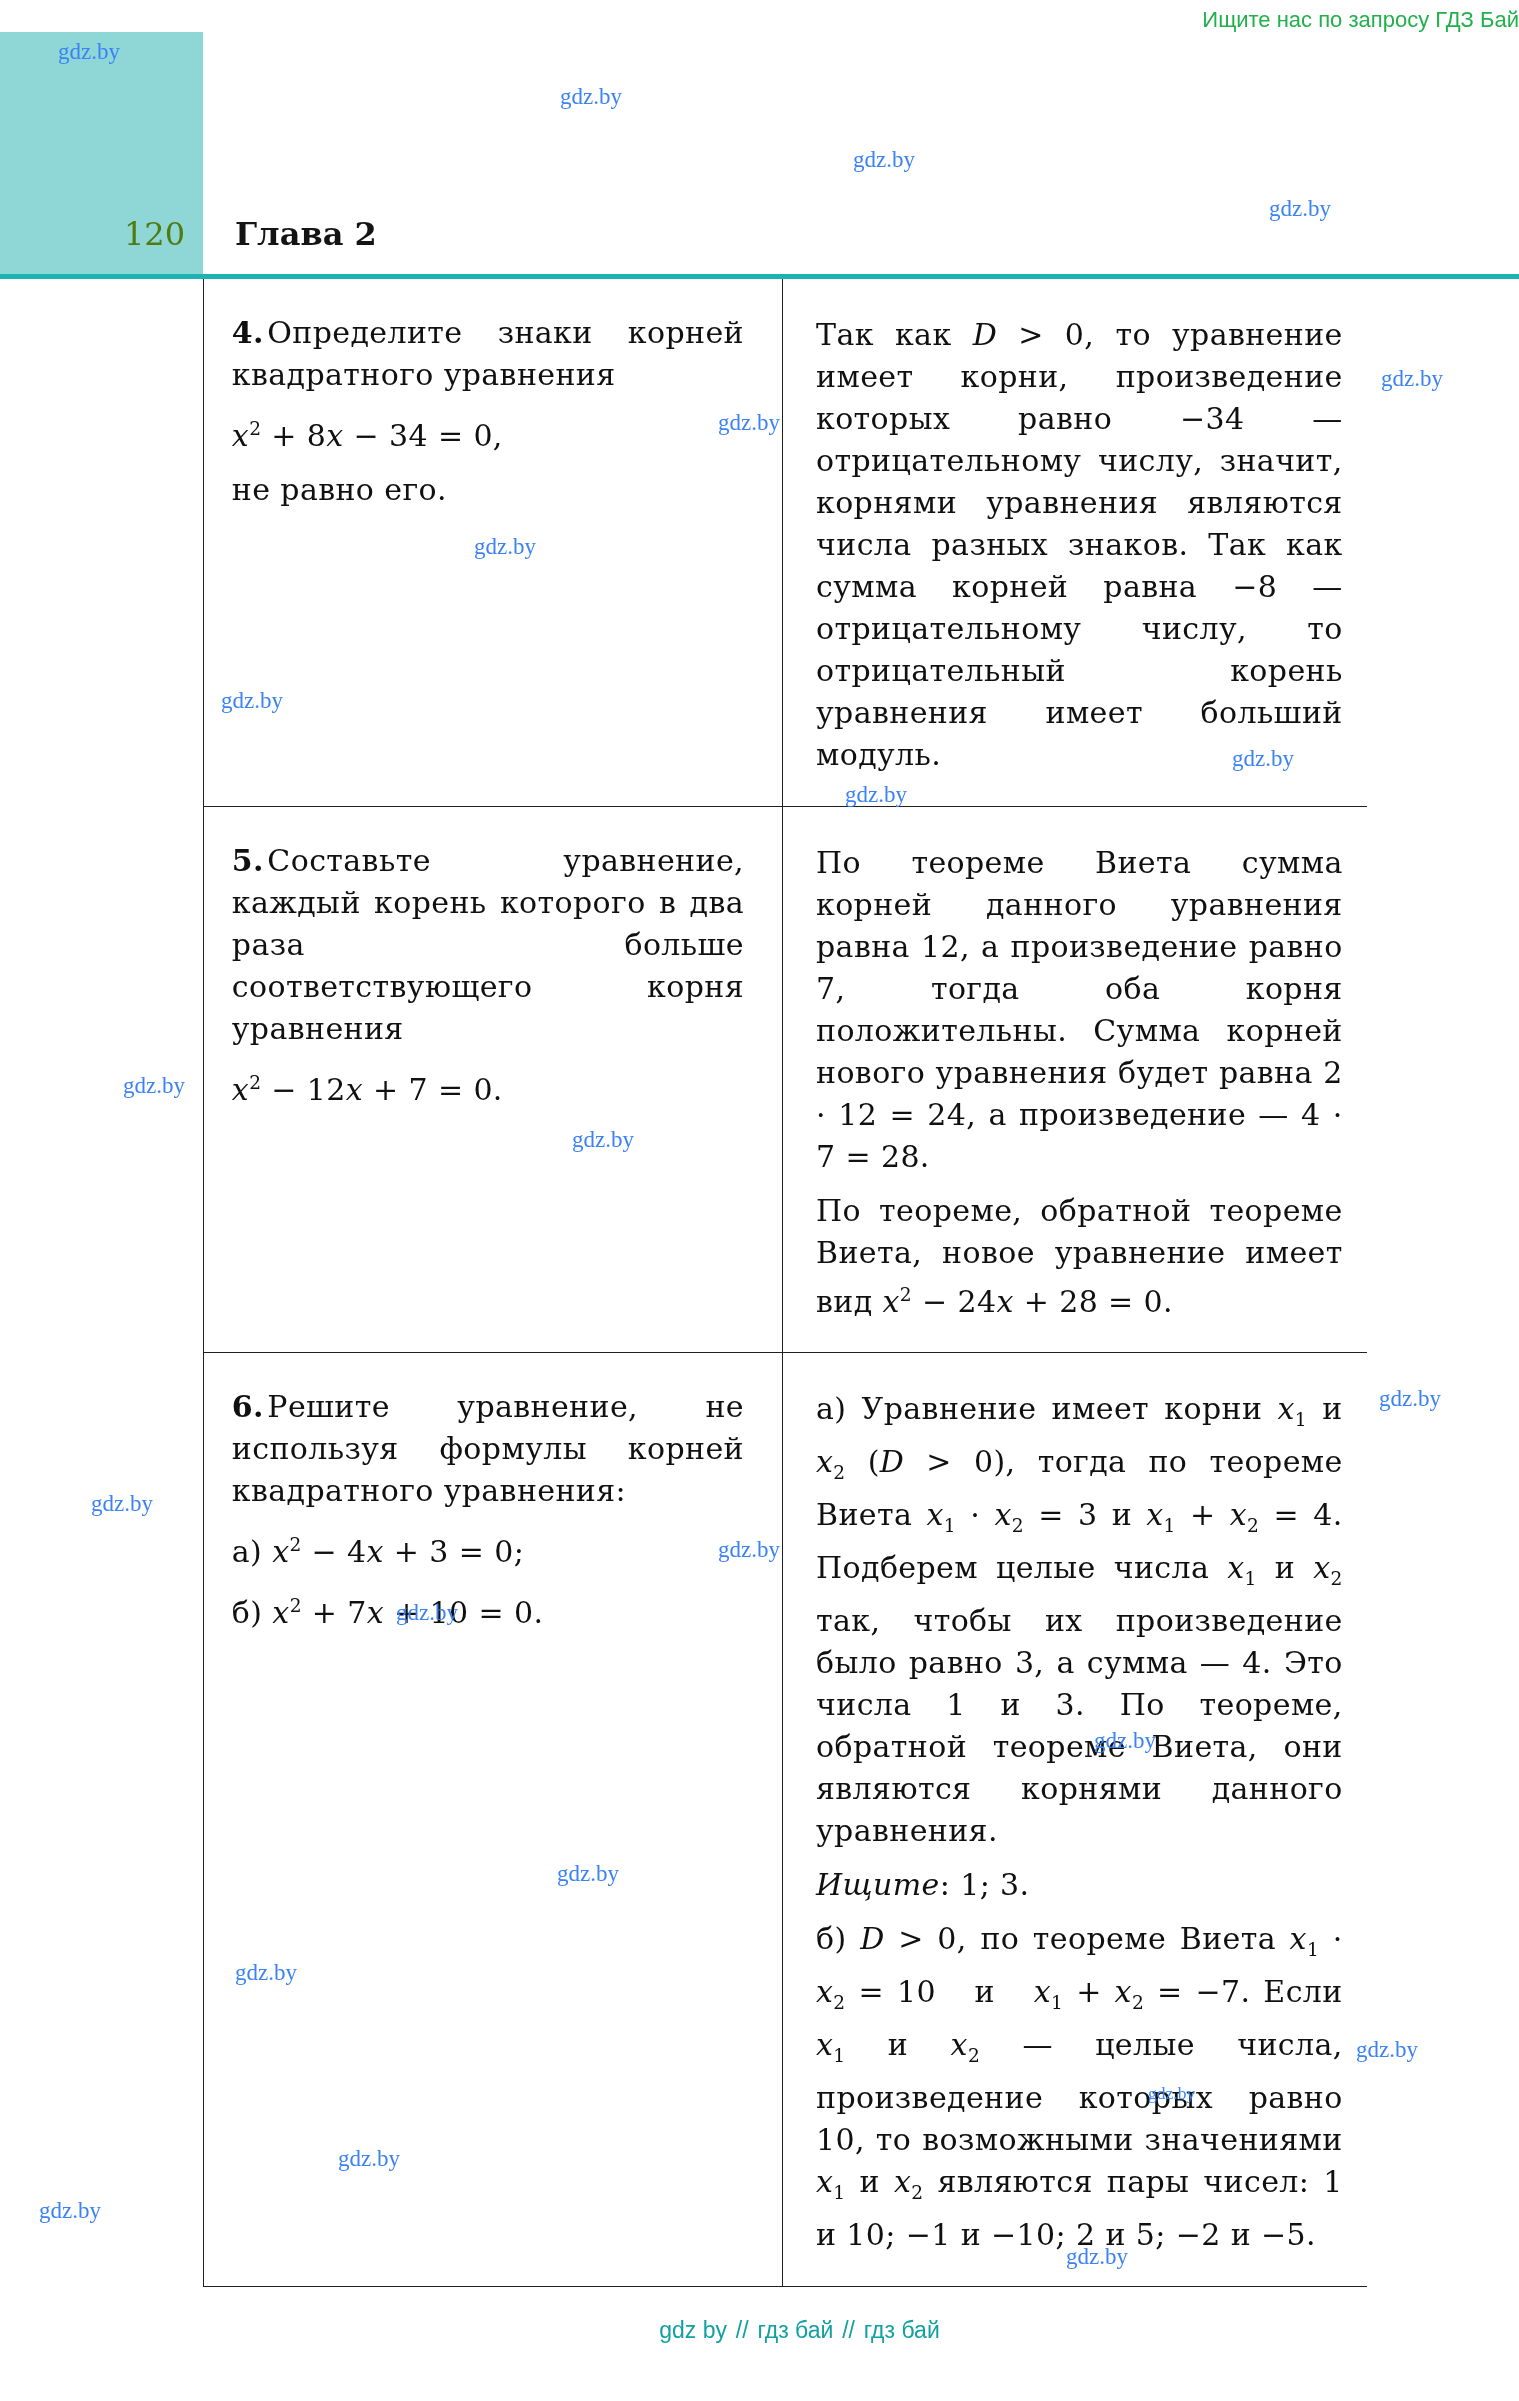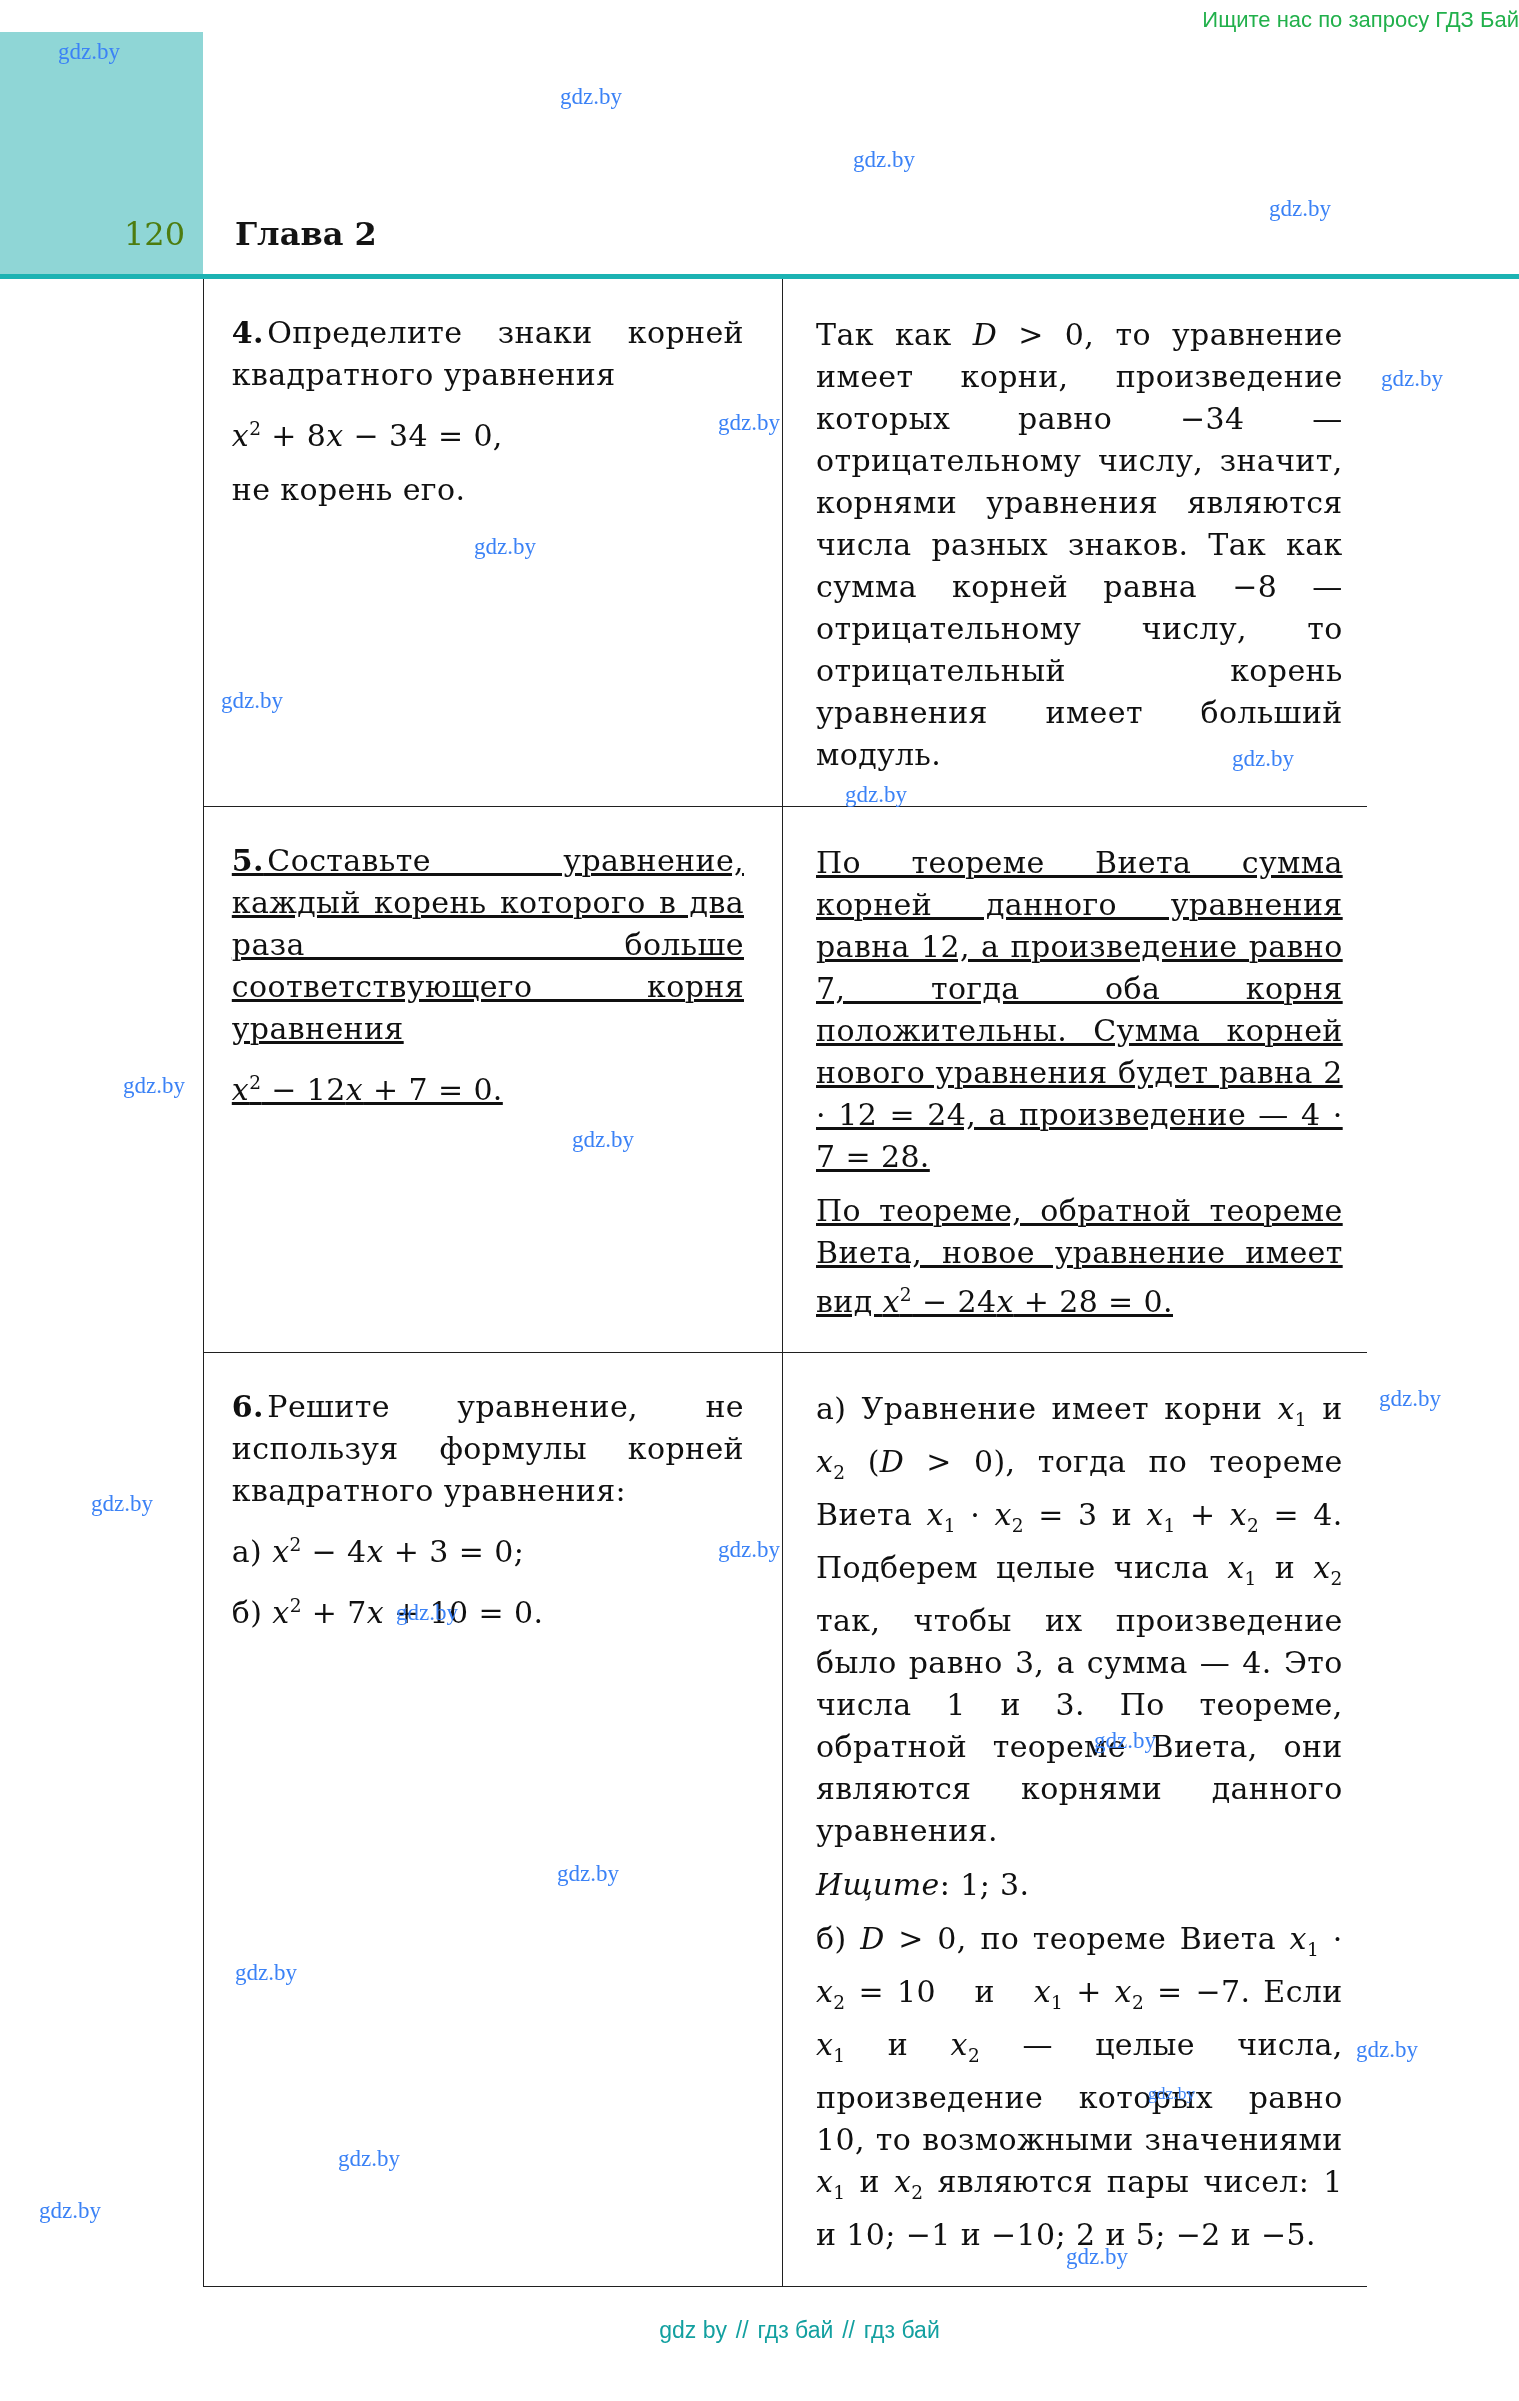--- a/index.html
+++ b/index.html
@@ -17,21 +17,21 @@
          font-family:"Liberation Sans",sans-serif;font-size:22px;color:var(--promo-green);}
 
   .teal-block{position:absolute;left:0;top:31.5px;width:203px;height:242px;background:var(--tab-teal);}
   .page-number{position:absolute;left:124px;top:215px;font-size:32px;font-weight:normal;color:#4d7c0f;}
   .chapter{position:absolute;left:235px;top:215px;font-size:32px;font-weight:bold;color:#141414;}
   .teal-rule{position:absolute;left:0;top:274px;width:1519px;height:5.3px;background:var(--accent-teal);}
 
   .problems-table{position:absolute;left:203px;top:279px;width:1164px;border-left:1.8px solid #202020;box-sizing:border-box;}
   .prow{display:grid;grid-template-columns:579px 1fr;border-bottom:1.8px solid #202020;box-sizing:border-box;}
   .prow-1{min-height:526px;}
-  .prow-2{min-height:497px;text-decoration:underline;}
+  .prow-2{min-height:497px;}
   .prow-3{min-height:819px;}
   .cell{box-sizing:border-box;font-size:30px;line-height:42px;letter-spacing:0.4px;}
   .cell-task{border-right:1.8px solid #202020;padding:21px 26px 17.5px 15.8px;}
   .cell-sol{padding:23px 12.3px 17.5px 21px;}
   .cell p{margin:12px;}
   .just{text-align:justify;hyphens:auto;}
   .eq{text-align:left;margin:8.8px 0 5.3px;}
   .plain{text-align:left;}
   sup{font-size:0.62em;}
   sub{font-size:0.62em;}
@@ -55,21 +55,21 @@
   <div class="page-number">120</div>
   <div class="chapter">Глава 2</div>
   <div class="teal-rule"></div>
 
   <div class="problems-table">
 
     <div class="prow prow-1">
       <div class="cell cell-task">
         <p class="just"><b>4.</b> Определите знаки корней квадратного уравнения</p>
         <p class="eq"><i>x</i><sup>2</sup> + 8<i>x</i> − 34 = 0,</p>
-        <p class="plain">не корень его.</p>
+        <p class="plain">не равно его.</p>
       </div>
       <div class="cell cell-sol">
         <p class="just">Так как <i>D</i> &gt; 0, то уравнение имеет корни, произведение которых равно −34 — отрицательному числу, значит, корнями уравнения являются числа разных знаков. Так как сумма корней равна −8 — отрицательному числу, то отрицательный корень уравнения имеет больший модуль.</p>
       </div>
     </div>
 
     <div class="prow prow-2">
       <div class="cell cell-task">
         <p class="just"><b>5.</b> Составьте уравнение, каждый корень которого в два раза больше соответствующего корня уравнения</p>
         <p class="eq"><i>x</i><sup>2</sup> − 12<i>x</i> + 7 = 0.</p>

